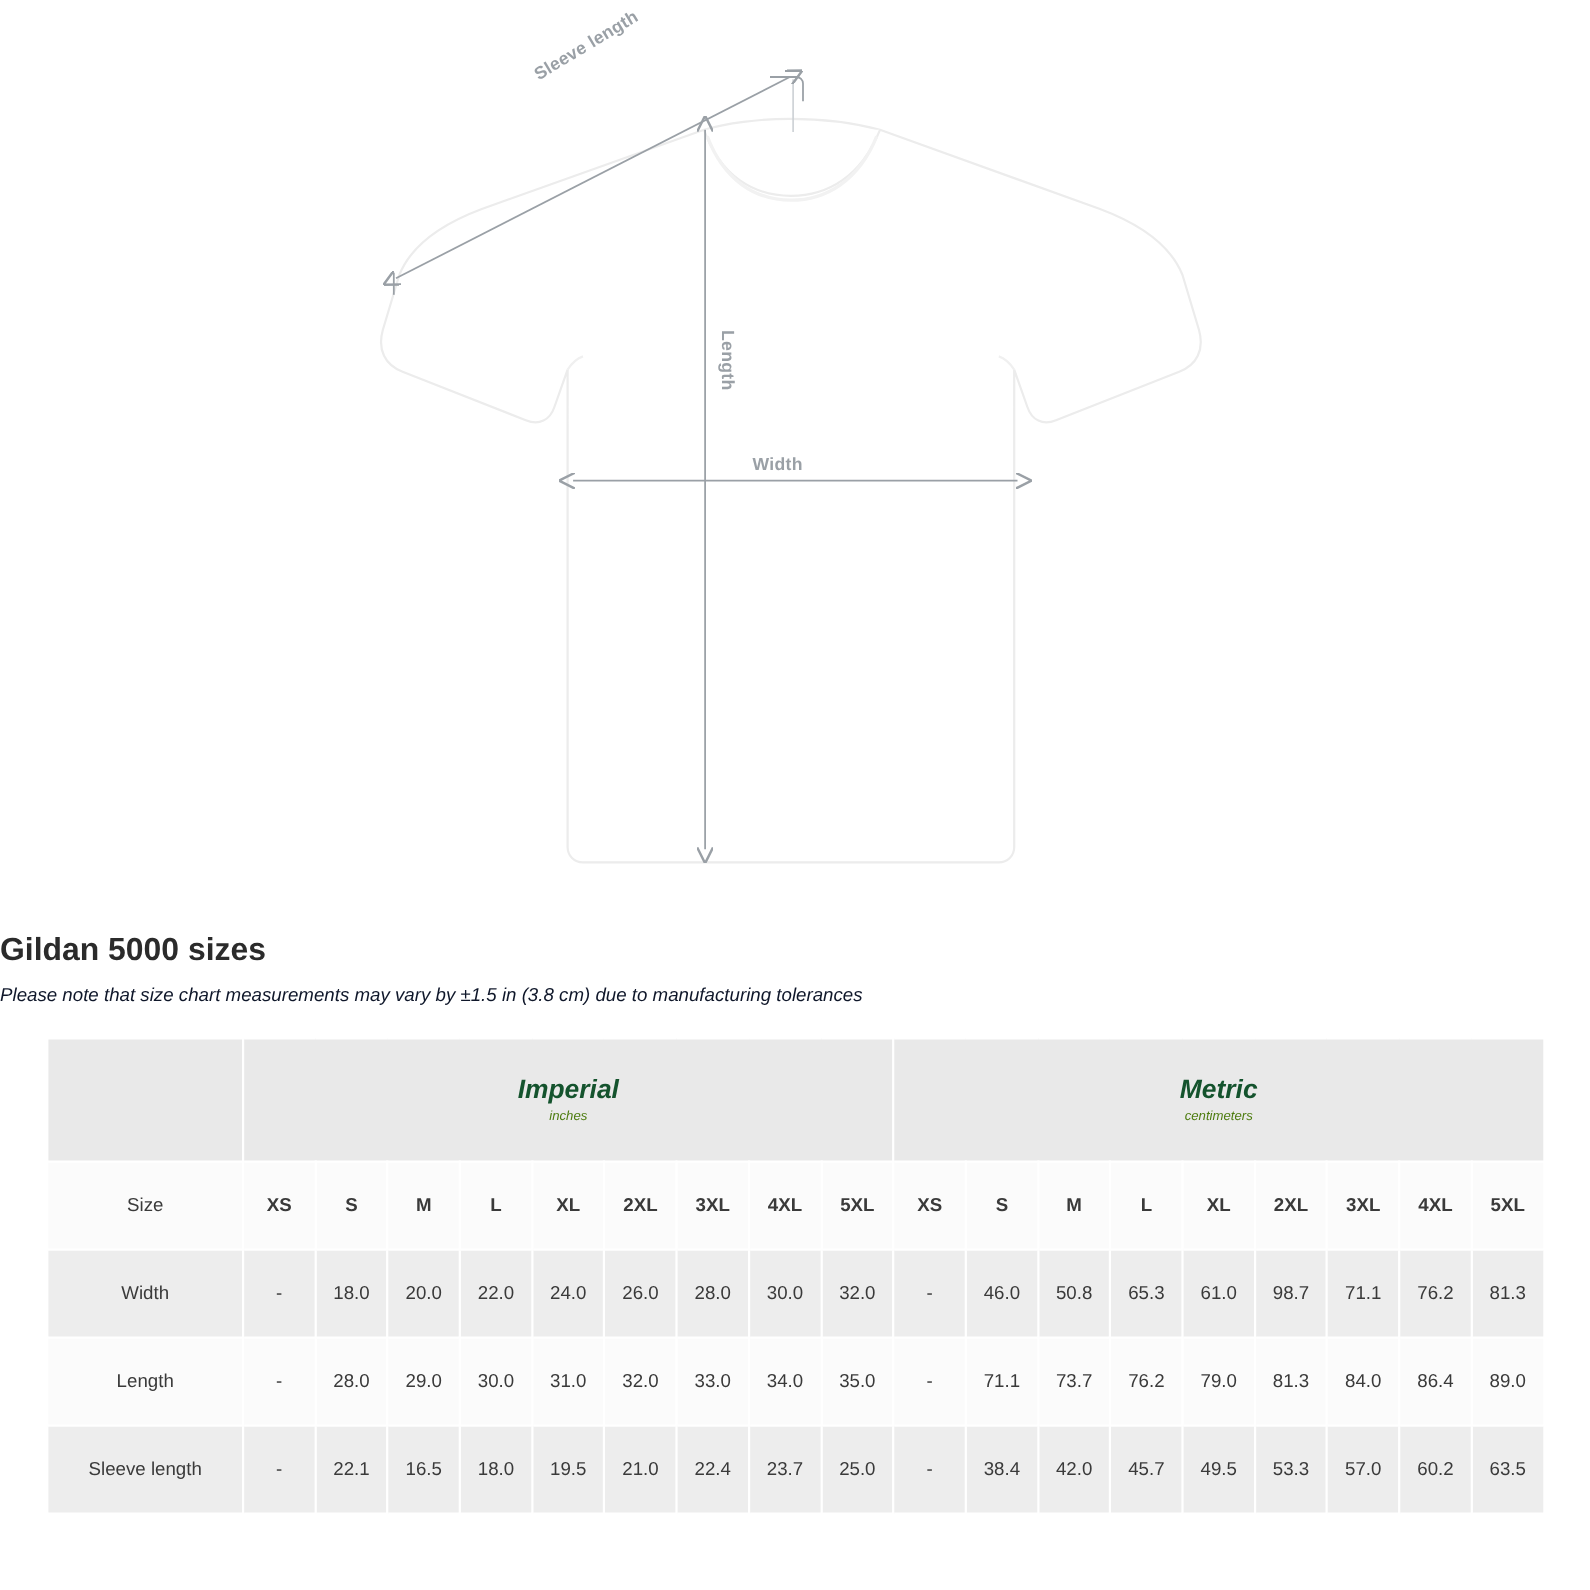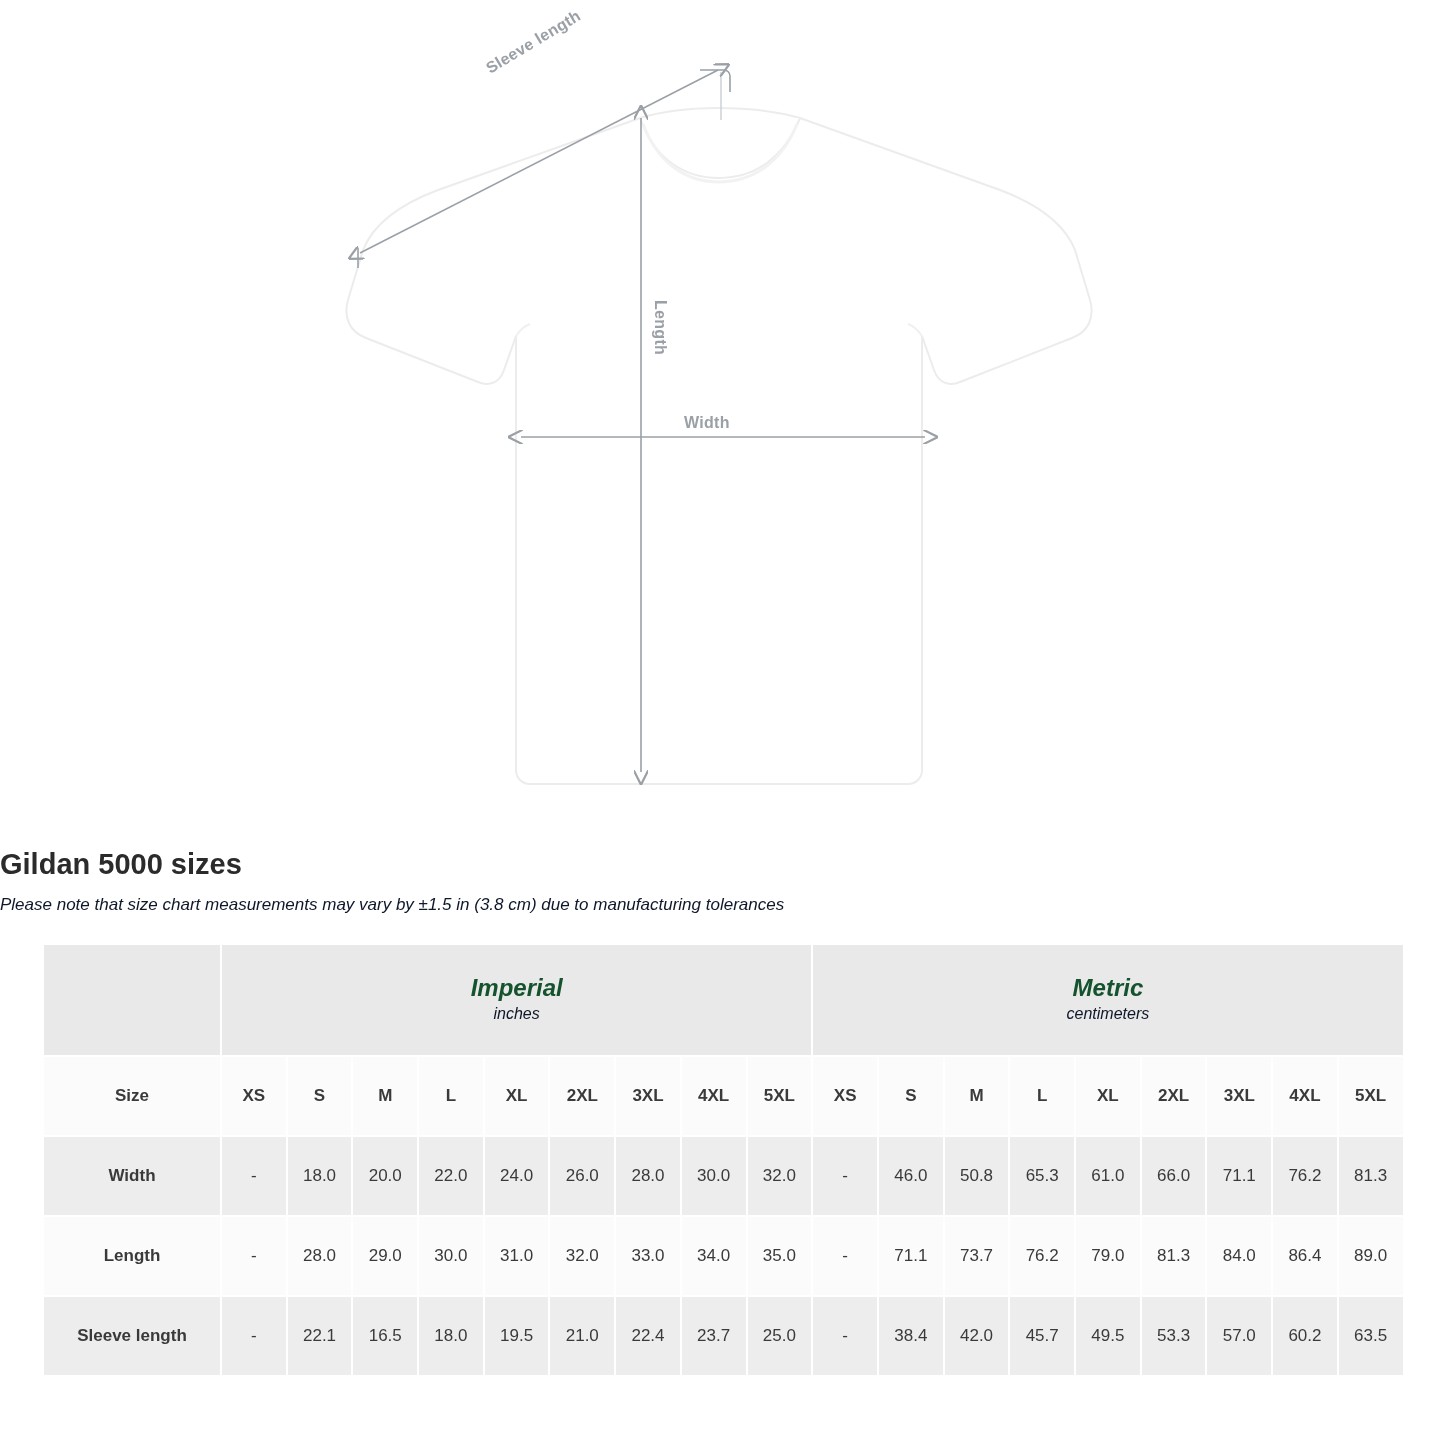--- a/index.html
+++ b/index.html
@@ -97,43 +97,43 @@
     background: #e9e9e9;
   }
   .unit-title {
     font-size: 24px;
     font-weight: bold;
     font-style: italic;
     color: #14532d;
     line-height: 1.15;
   }
   .unit-sub {
-    font-size: 16px;
+    font-size: 12px;
     font-style: italic;
-    color: #0f172a;
+    color: #4d7c0f;
     line-height: 1.5;
   }
   .header-row td {
     height: 78px;
     background: #fbfbfb;
     font-size: 18px;
     font-weight: bold;
     color: #3c3c3c;
   }
   .header-row td.rowhead {
     background: #fbfbfb;
   }
   .data-row td {
     height: 78px;
     font-size: 18px;
   }
   .row-odd td { background: #ededed; }
   .row-even td { background: #fbfbfb; }
   td.rowhead {
-    font-weight: bold;
+    font-weight: normal;
     font-size: 18px;
     color: #3c3c3c;
   }
   col.c-rowhead { width: 178px; }
   col.c-cell { width: 65.7px; }
 </style>
 </head>
 <body>
 
 <div class="page">
@@ -268,21 +268,21 @@
         <td>24.0</td>
         <td>26.0</td>
         <td>28.0</td>
         <td>30.0</td>
         <td>32.0</td>
         <td>-</td>
         <td>46.0</td>
         <td>50.8</td>
         <td>65.3</td>
         <td>61.0</td>
-        <td>66.0</td>
+        <td>98.7</td>
         <td>71.1</td>
         <td>76.2</td>
         <td>81.3</td>
       </tr>
 
       <tr class="data-row row-even">
         <td class="rowhead">Length</td>
         <td>-</td>
         <td>28.0</td>
         <td>29.0</td>

